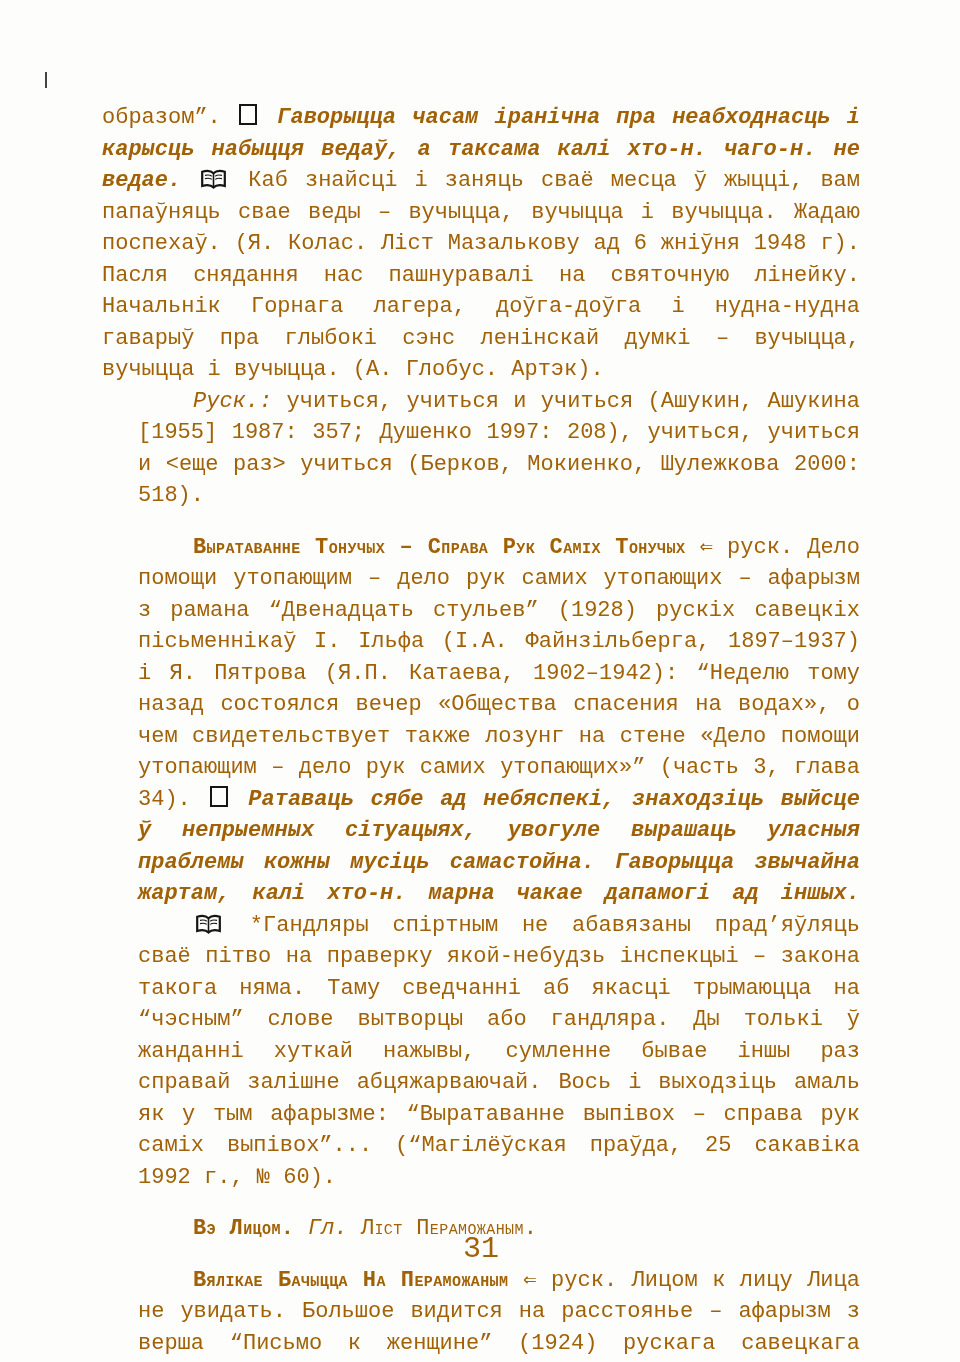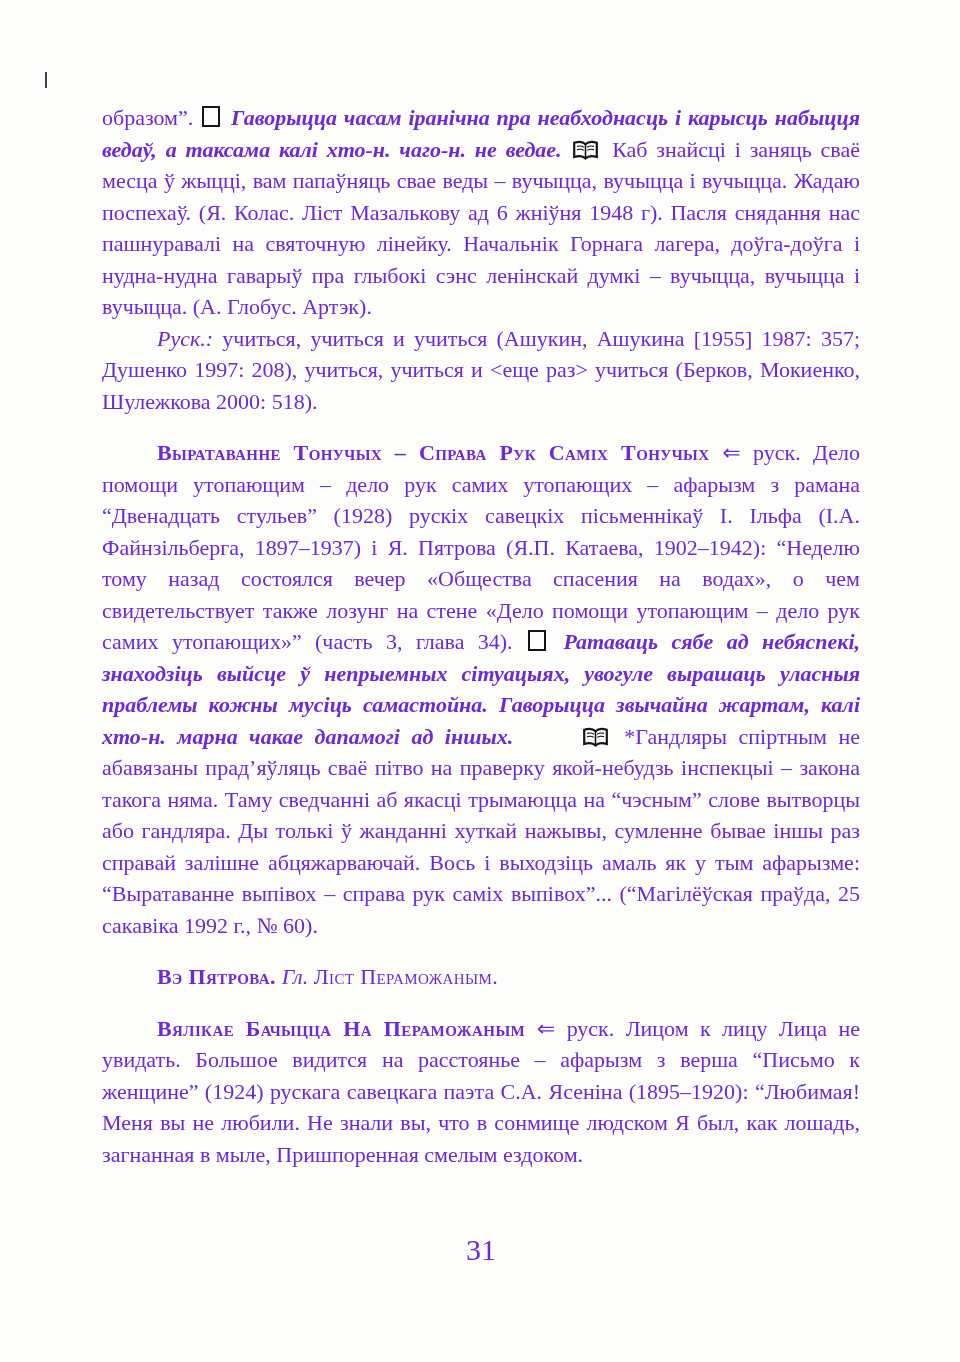--- a/index.html
+++ b/index.html
@@ -1,32 +1,32 @@
 <!DOCTYPE html>
 <html><head>
 <meta charset="utf-8">
 <style>
   html,body{margin:0;padding:0;background:#e8e8e6;}
   .page{
     position:relative;
     width:960px;height:1362px;
     background:#fdfdfc;
-    color:#6d28d9;
-    font-family:Liberation Serif, serif;
+    color:#a16207;
+    font-family:Liberation Mono, monospace;
     font-size:22px;
     line-height:31.5px;
     overflow:hidden;
   }
   .content{
     position:absolute;
     left:102px;top:102px;width:758px;
     text-align:justify;
   }
   .content p{margin:0;}
-  .content p.ind{text-indent:55px;}
+  .content p.ind{text-indent:55px;margin-left:36px;}
   .content p.gap{margin-top:20px;}
   .r-n{font-style:normal;}
   .r-i{font-style:italic;}
   .r-bi{font-style:italic;font-weight:bold;}
   .r-h{font-weight:bold;font-variant:small-caps;letter-spacing:0.4px;}
   .r-sc{font-variant:small-caps;letter-spacing:0.4px;}
   .sq{
     display:inline-block;
     width:14px;height:17px;
     border:2px solid #151515;
@@ -61,17 +61,17 @@
 </span><span class="r-n"> Каб знайсці і заняць сваё месца ў жыцці, вам папаўняць свае веды – вучыцца, вучыцца і вучыцца. Жадаю поспехаў. (Я. Колас. Ліст Мазалькову ад 6 жніўня 1948 г). Пасля снядання нас пашнуравалі на святочную лінейку. Начальнік Горнага лагера, доўга-доўга і нудна-нудна гаварыў пра глыбокі сэнс ленінскай думкі – вучыцца, вучыцца і вучыцца. (А. Глобус. Артэк).</span></p>
       <p class="ind"><span class="r-i">Руск.: </span><span class="r-n">учиться, учиться и учиться (Ашукин, Ашукина [1955] 1987: 357; Душенко 1997: 208), учиться, учиться и &lt;еще раз&gt; учиться (Берков, Мокиенко, Шулежкова 2000: 518).</span></p>
       <p class="ind gap"><span class="r-h">Выратаванне Тонучых – Справа Рук Саміх Тонучых </span><span class="r-n">⇐ руск. Дело помощи утопающим – дело рук самих утопающих – афарызм з рамана “Двенадцать стульев” (1928) рускіх савецкіх пісьменнікаў І. Ільфа (І.А. Файнзільберга, 1897–1937) і Я. Пятрова (Я.П. Катаева, 1902–1942): “Неделю тому назад состоялся вечер «Общества спасения на водах», о чем свидетельствует также лозунг на стене «Дело помощи утопающим – дело рук самих утопающих»” (часть 3, глава 34). </span><span class="sq"></span><span class="r-bi"> Ратаваць сябе ад небяспекі, знаходзіць выйсце ў непрыемных сітуацыях, увогуле вырашаць уласныя праблемы кожны мусіць самастойна. Гаворыцца звычайна жартам, калі хто-н. марна чакае дапамогі ад іншых. </span><span class="bookwrap">
   <svg width="27" height="21" viewBox="0 0 27 21" aria-hidden="true">
     <path d="M13.5 4.2 C11 1.8 6 1.6 2.2 2.8 L2.2 17 C6 15.8 11 16 13.5 18.4 C16 16 21 15.8 24.8 17 L24.8 2.8 C21 1.6 16 1.8 13.5 4.2 Z" fill="#fdfdfc" stroke="#151515" stroke-width="2.2"></path>
     <path d="M13.5 4.2 L13.5 18.4" stroke="#151515" stroke-width="1.6" fill="none"></path>
     <path d="M5 6.4 C7.6 5.8 10.4 6.2 11.8 7.2 M5 9.6 C7.6 9 10.4 9.4 11.8 10.4" stroke="#151515" stroke-width="1.1" fill="none"></path>
     <path d="M15.2 7.2 C16.6 6.2 19.4 5.8 22 6.4 M15.2 10.4 C16.6 9.4 19.4 9 22 9.6" stroke="#151515" stroke-width="1.1" fill="none"></path>
   </svg>
 </span><span class="r-n"> *Гандляры спіртным не абавязаны прад’яўляць сваё пітво на праверку якой-небудзь інспекцыі – закона такога няма. Таму сведчанні аб якасці трымаюцца на “чэсным” слове вытворцы або гандляра. Ды толькі ў жанданні хуткай нажывы, сумленне бывае іншы раз справай залішне абцяжарваючай. Вось і выходзіць амаль як у тым афарызме: “Выратаванне выпівох – справа рук саміх выпівох”... (“Магілёўская праўда, 25 сакавіка 1992 г., № 60).</span></p>
-      <p class="ind gap"><span class="r-h">Вэ Пятрова. </span><span class="r-i">Гл. </span><span class="r-sc">Ліст Пераможаным.</span></p>
+      <p class="ind gap"><span class="r-h">Вэ Лицом. </span><span class="r-i">Гл. </span><span class="r-sc">Ліст Пераможаным.</span></p>
       <p class="ind gap"><span class="r-h">Вялікае Бачыцца На Пераможаным </span><span class="r-n">⇐ руск. Лицом к лицу Лица не увидать. Большое видится на расстоянье – афарызм з верша “Письмо к женщине” (1924) рускага савецкага паэта С.А. Ясеніна (1895–1920): “Любимая! Меня вы не любили. Не знали вы, что в сонмище людском Я был, как лошадь, загнанная в мыле, Пришпоренная смелым ездоком.</span></p>
     </div>
   <div class="pagenum">31</div>
 </div>
 
 </body></html>

